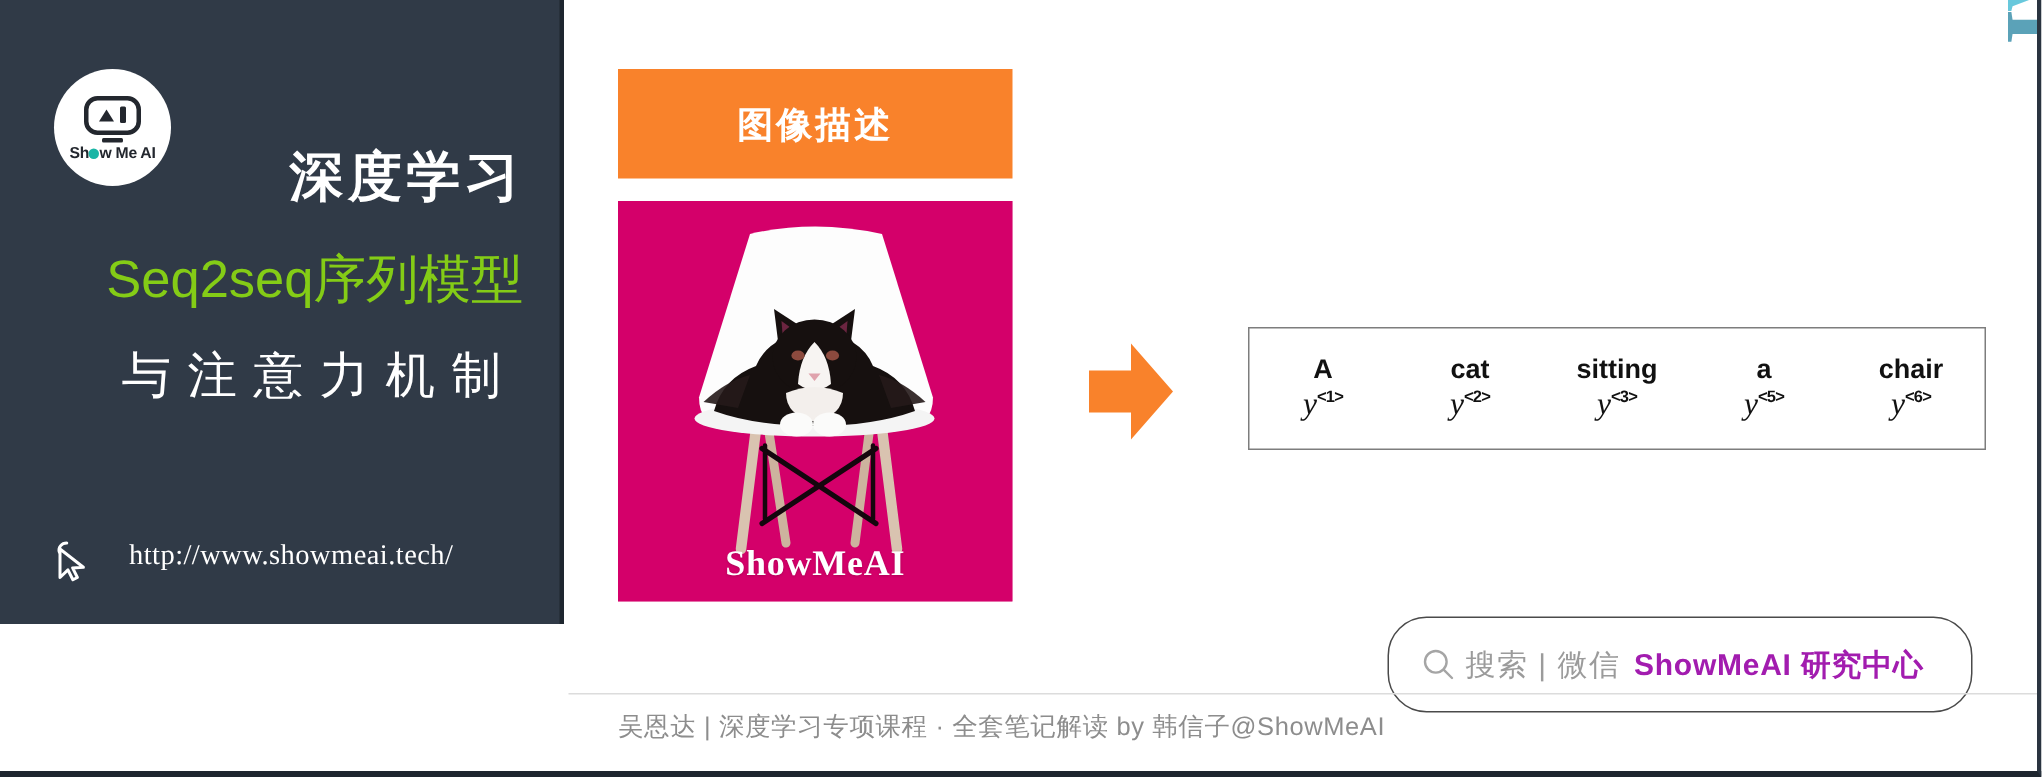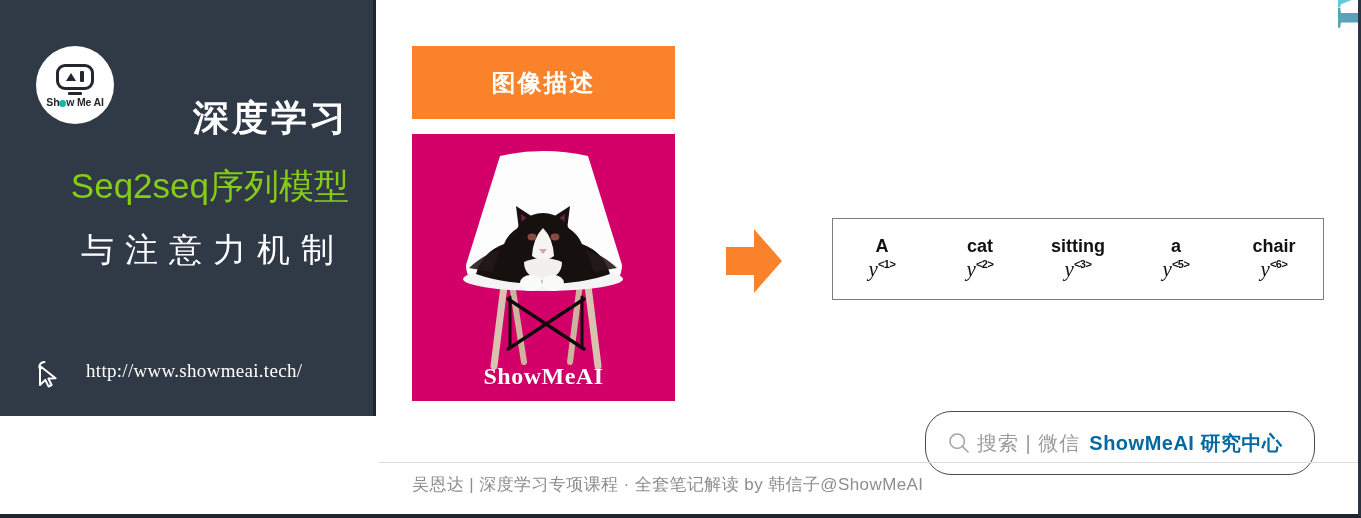--- a/index.html
+++ b/index.html
@@ -301,21 +301,21 @@
     flex: 0 0 auto;
     margin-right: 7px;
   }
   .search-gray {
     color: #9b9b9b;
     font-size: 20px;
     letter-spacing: 1px;
     white-space: nowrap;
   }
   .search-bold {
-    color: #0369a1;
+    color: #a21caf;
     font-size: 20px;
     font-weight: bold;
     letter-spacing: 0.5px;
     white-space: nowrap;
     margin-left: 9px;
   }
 
   
   .footer-divider {
     position: absolute;

